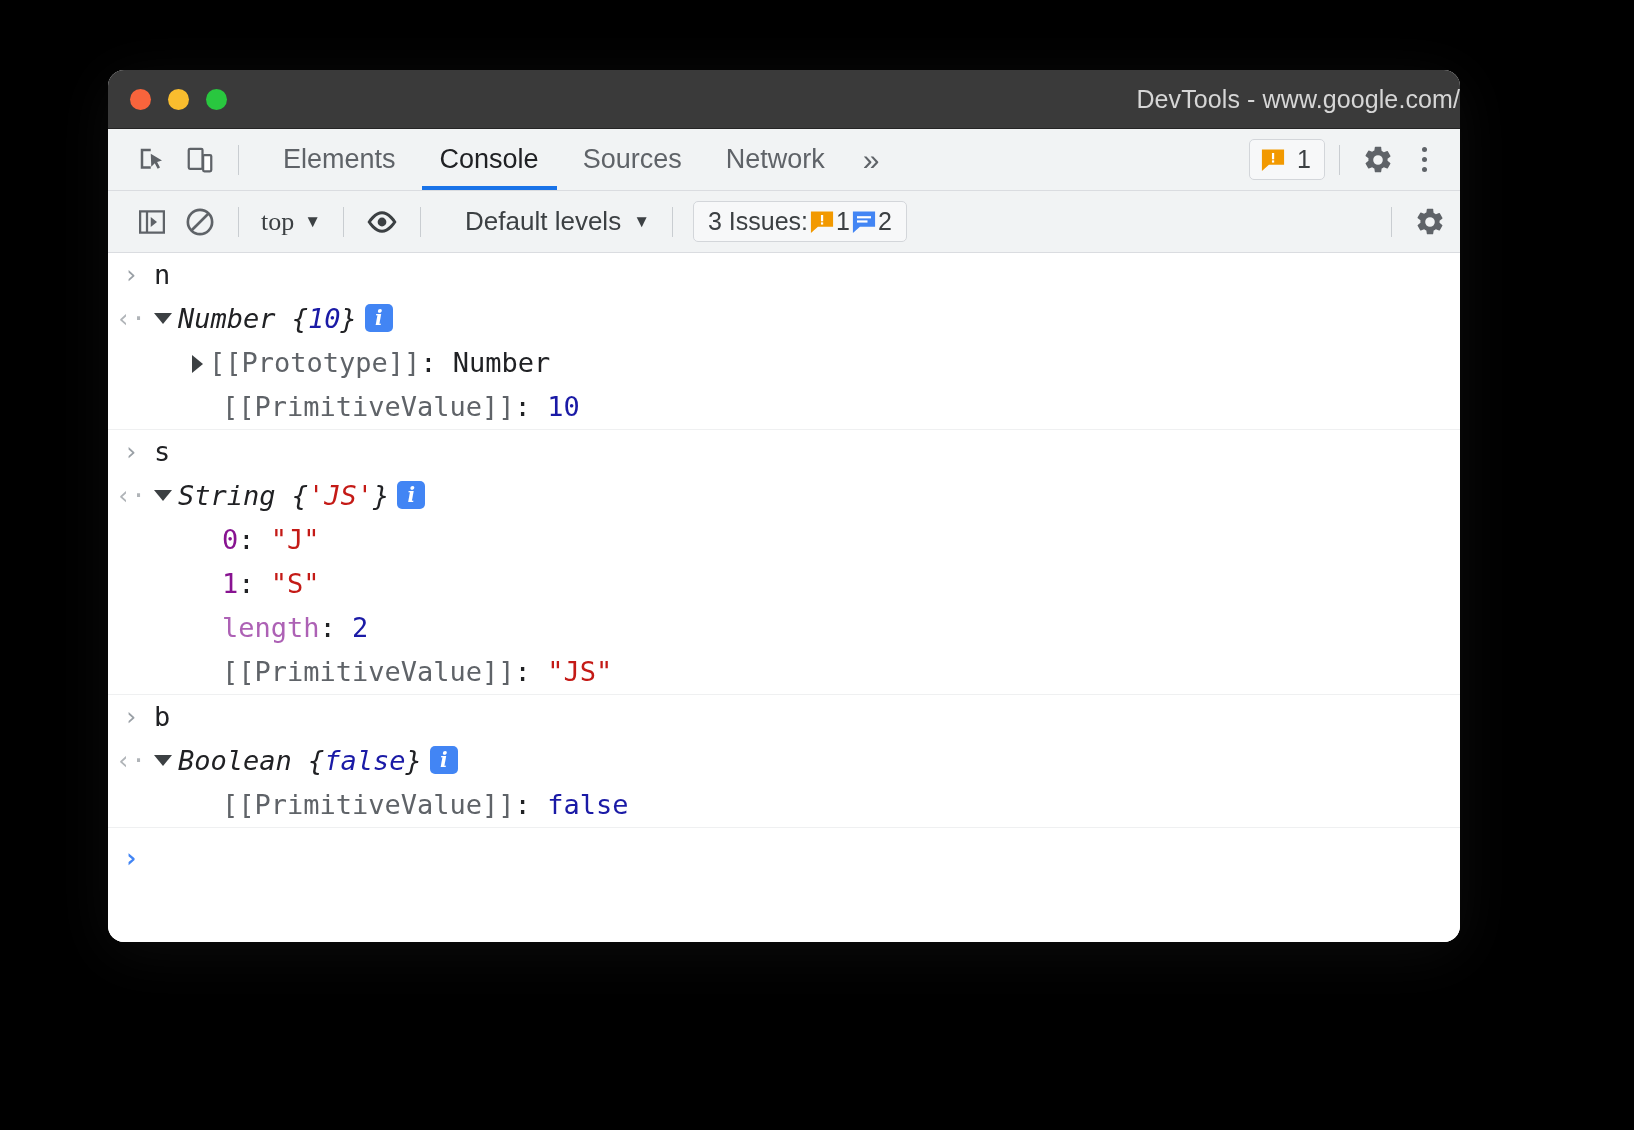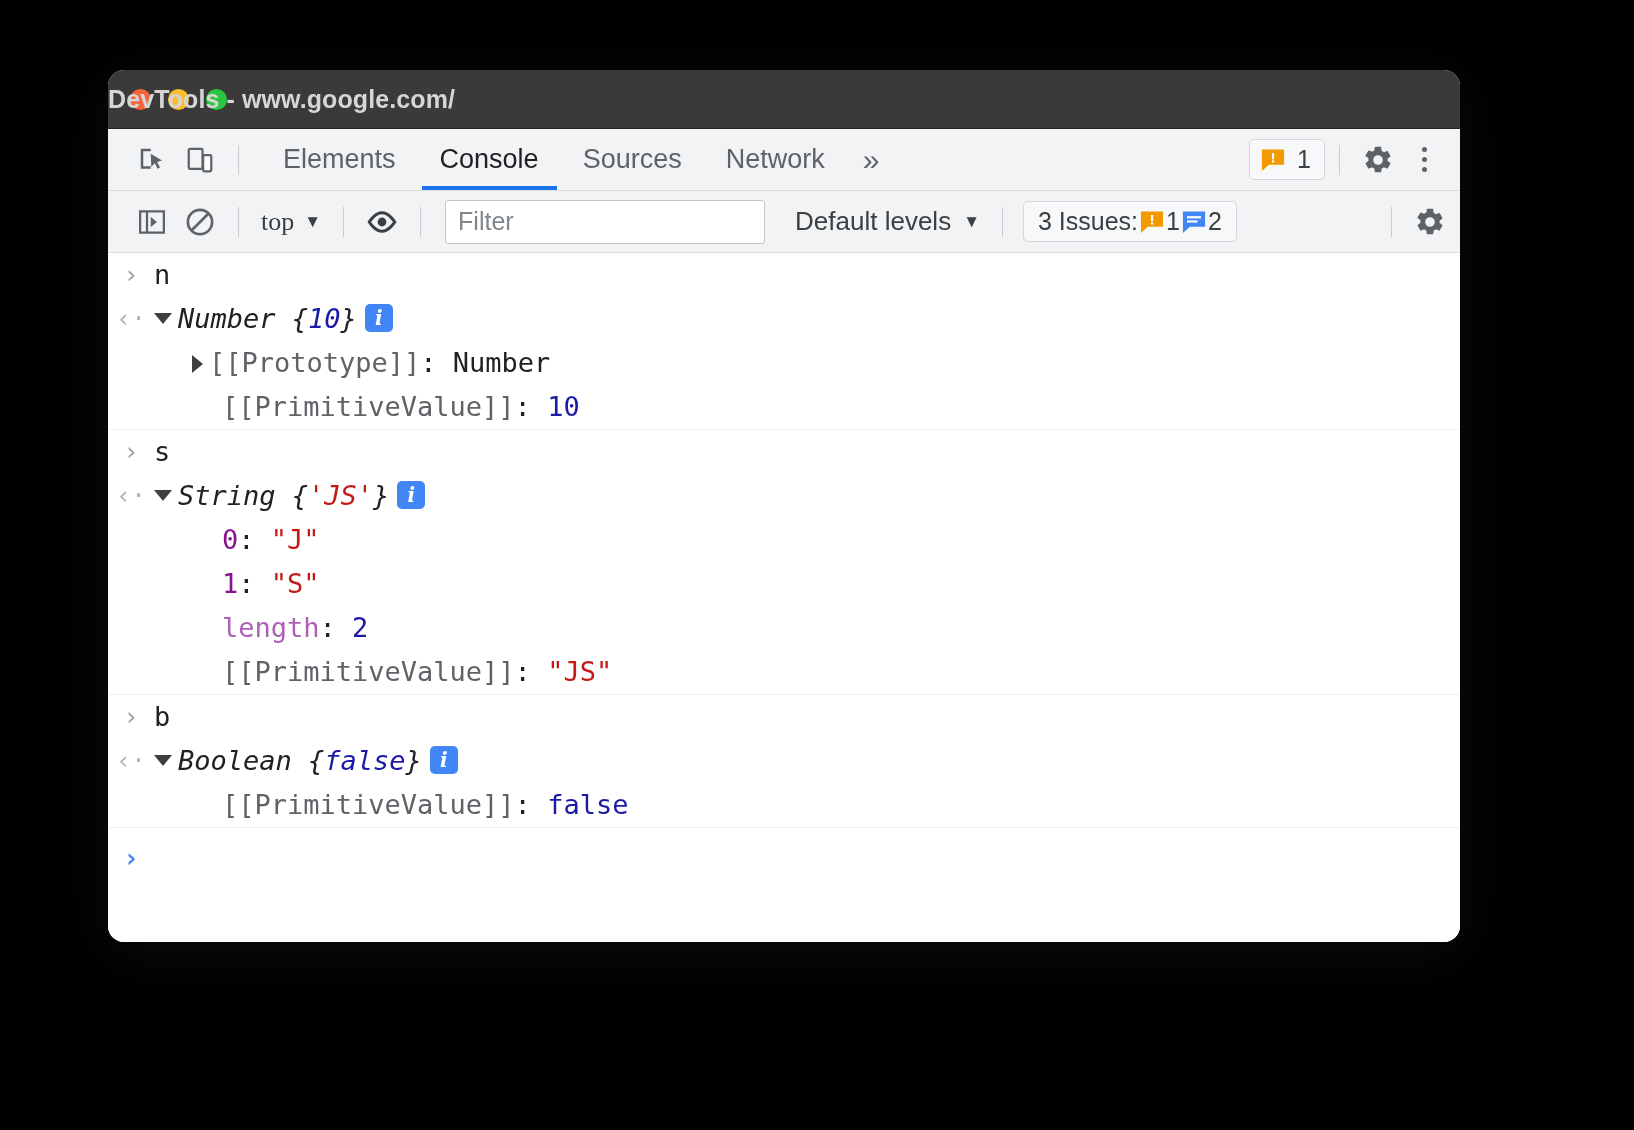--- a/index.html
+++ b/index.html
@@ -52,24 +52,24 @@
     border-radius: 50%;
   }
   .dot.red    { background: #f8643c; }
   .dot.yellow { background: #f9bd2e; }
   .dot.green  { background: #29c73f; }
 
   .window-title {
     position: absolute;
     left: 0;
     right: 0;
-    text-align: left;
+    text-align: right;
     color: #d6d6d6;
     font-size: 25px;
-    font-weight: bold;
+    font-weight: normal;
     font-family: "Liberation Sans", sans-serif;
     letter-spacing: 0.1px;
     pointer-events: none;
   }
 
   
   .tabbar {
     position: relative;
     height: 62px;
     background: #f1f3f4;
@@ -479,21 +479,20 @@
 
       <div class="tool-icon-btn">
         <svg width="34" height="34" viewBox="0 0 24 24">
           <path d="M12 5.5c-5 0-9 6.5-9 6.5s4 6.5 9 6.5 9-6.5 9-6.5-4-6.5-9-6.5Z" fill="none" stroke="#3c4043" stroke-width="2.1"></path>
           <circle cx="12" cy="12" r="3.1" fill="#3c4043"></circle>
         </svg>
       </div>
 
       <div class="vdiv"></div>
 
-      <input class="filter-input" type="text" placeholder="Filter" style="">
 
       <div class="levels-select">
         <span>Default levels</span>
         <span class="caret">▼</span>
       </div>
 
       <div class="vdiv"></div>
 
       <div class="issues-chip">
         <span class="label">3 Issues:</span>

